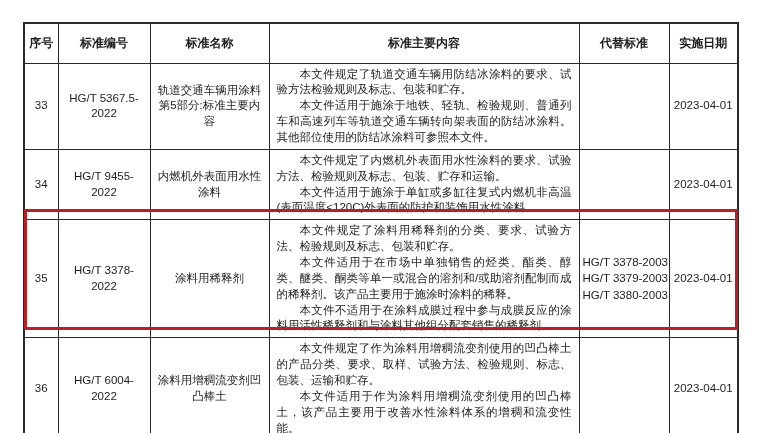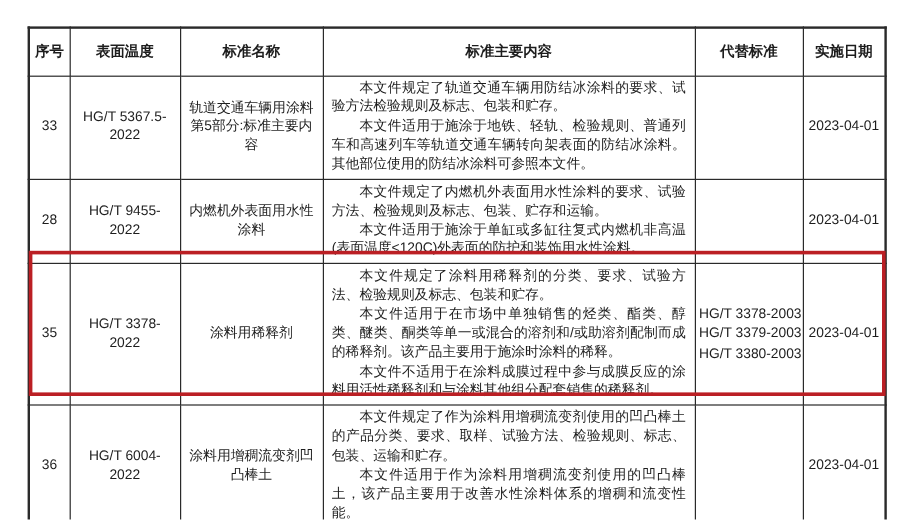--- a/index.html
+++ b/index.html
@@ -68,42 +68,42 @@
       <col style="width:34px">
       <col style="width:92px">
       <col style="width:119px">
       <col style="width:310px">
       <col style="width:90px">
       <col style="width:69px">
     </colgroup>
     <thead>
       <tr id="header-row">
           <th>序号</th>
-          <th>表面温度</th>
+          <th>标准编号</th>
           <th>标准名称</th>
           <th>标准主要内容</th>
           <th>代替标准</th>
           <th>实施日期</th>
         </tr>
     </thead>
     <tbody id="table-body">
   <tr>
     <td class="c-no">33</td>
     <td class="c-code">HG/T 5367.5-2022</td>
     <td class="c-name">轨道交通车辆用涂料 第5部分:标准主要内容</td>
     <td class="c-content">
             <p>本文件规定了轨道交通车辆用防结冰涂料的要求、试验方法检验规则及标志、包装和贮存。</p>
             <p>本文件适用于施涂于地铁、轻轨、检验规则、普通列车和高速列车等轨道交通车辆转向架表面的防结冰涂料。其他部位使用的防结冰涂料可参照本文件。</p>
           </td>
     <td class="c-replaced"></td>
     <td class="c-date">2023-04-01</td>
   </tr>
 
   <tr>
-    <td class="c-no">28</td>
+    <td class="c-no">34</td>
     <td class="c-code">HG/T 9455-2022</td>
     <td class="c-name">内燃机外表面用水性涂料</td>
     <td class="c-content">
             <p>本文件规定了内燃机外表面用水性涂料的要求、试验方法、检验规则及标志、包装、贮存和运输。</p>
             <p>本文件适用于施涂于单缸或多缸往复式内燃机非高温(表面温度&lt;120C)外表面的防护和装饰用水性涂料。</p>
           </td>
     <td class="c-replaced"></td>
     <td class="c-date">2023-04-01</td>
   </tr>
 

